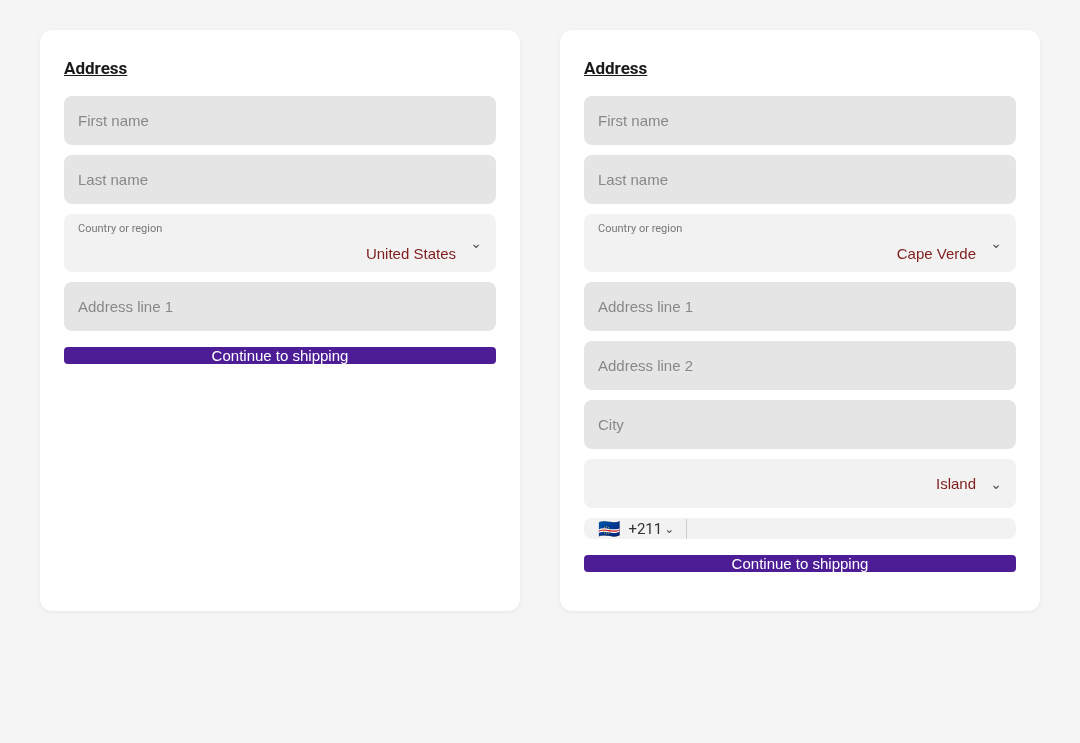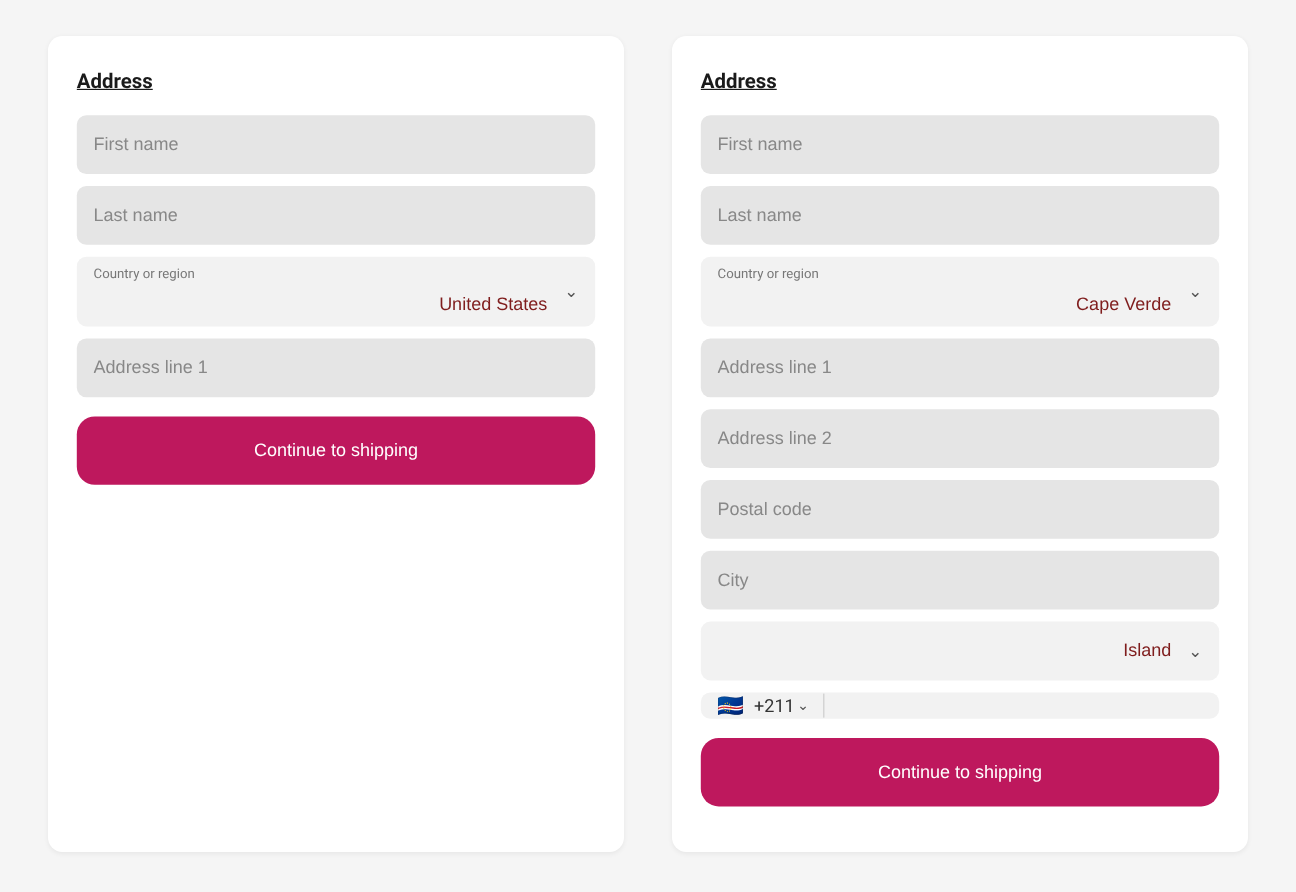--- a/index.html
+++ b/index.html
@@ -78,25 +78,25 @@
       position: absolute;
       right: 14px;
       top: 50%;
       transform: translateY(-50%);
       pointer-events: none;
       color: #555;
       font-size: 14px;
     }
     .btn-primary {
       width: 100%;
-      background: #be185d;
+      background: #4c1d95;
       color: #fff;
       border: none;
-      border-radius: 15px;
-      padding: 20px;
+      border-radius: 4px;
+      padding: 0;
       font-size: 15px;
       font-weight: 500;
       cursor: pointer;
       margin-top: 6px;
     }
     .phone-row {
       display: flex;
       align-items: center;
       background: #f2f2f2;
       border-radius: 8px;
@@ -195,23 +195,20 @@
     </div>
 
     <div class="form-group">
       <input class="input-field" type="text" placeholder="Address line 1" style="">
     </div>
 
     <div class="form-group">
       <input class="input-field" type="text" placeholder="Address line 2" style="">
     </div>
 
-    <div class="form-group">
-      <input class="input-field" type="text" placeholder="Postal code" style="">
-    </div>
 
     <div class="form-group">
       <input class="input-field" type="text" placeholder="City" style="">
     </div>
 
     <div class="form-group">
       <div class="select-wrapper">
         <select class="select-inner" style="padding: 16px 40px 16px 14px;">
           <option>Island</option>
         </select>

